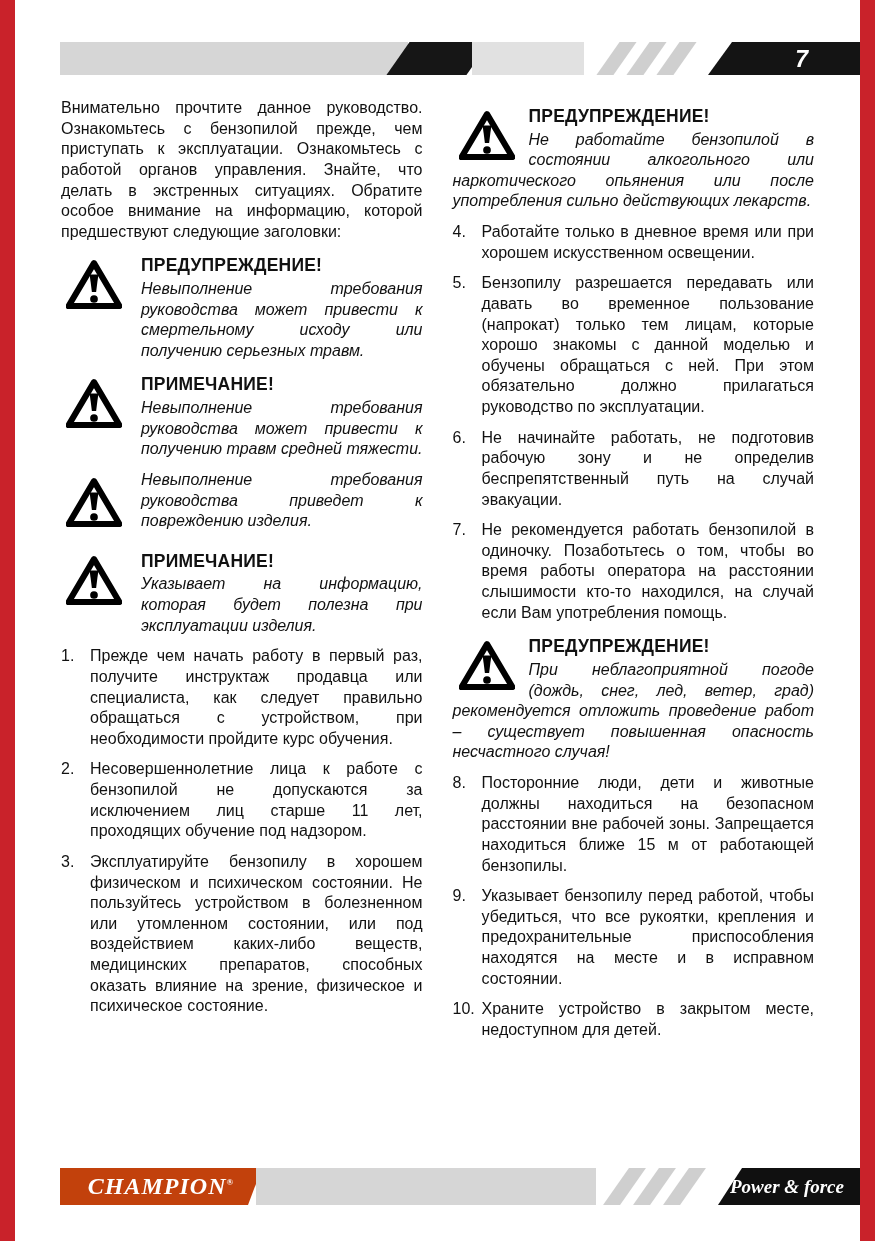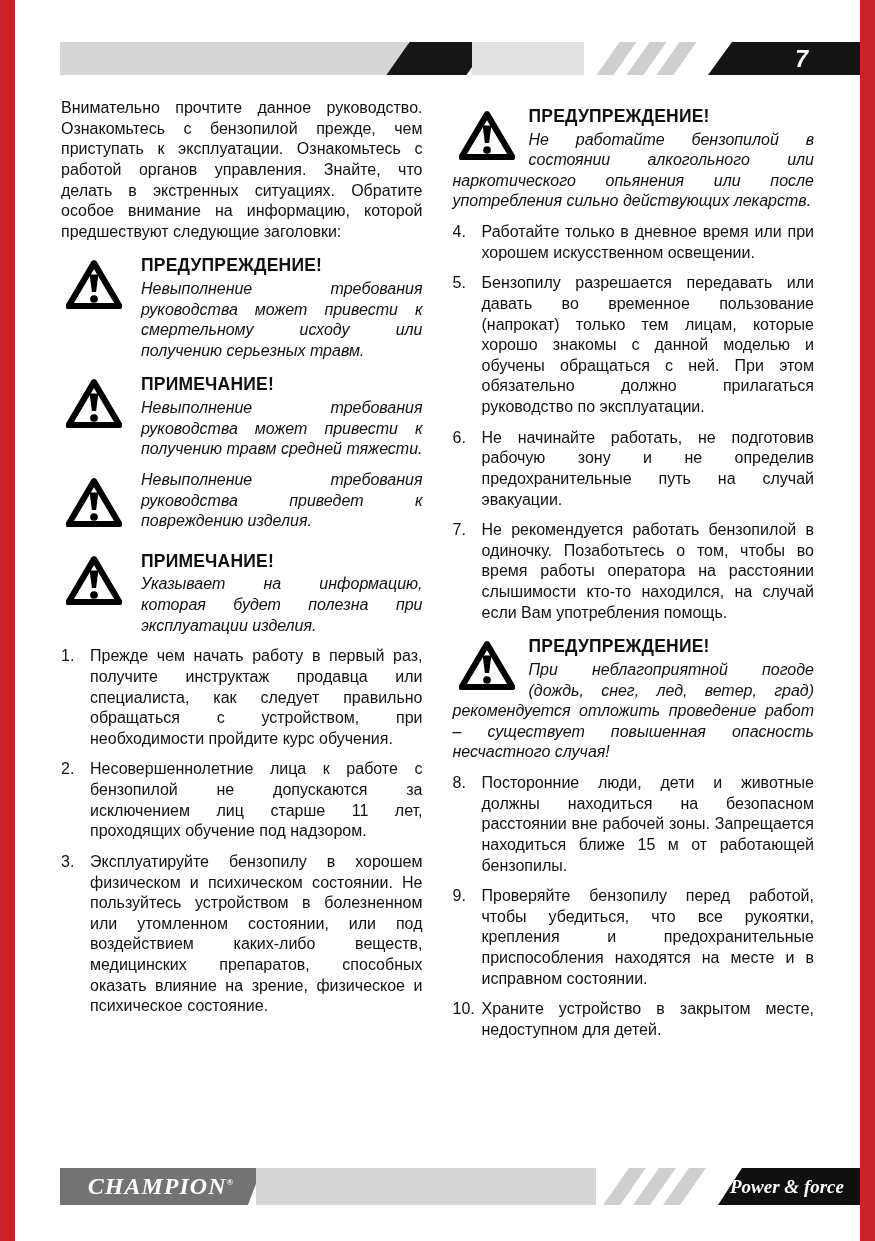--- a/index.html
+++ b/index.html
@@ -41,21 +41,21 @@
   .wtitle{ font-weight:bold; font-size:17.5px; letter-spacing:.2px; margin:0 0 2px; padding-top:2px; }
   .wtext{ font-style:italic; text-align:justify; hyphens:auto; }
 
   
   .item{ display:flex; margin:0 0 10px; }
   .inum{ flex:0 0 29px; }
   .itext{ flex:1 1 auto; text-align:justify; hyphens:auto; }
 
   
   .fband{ position:absolute; left:60px; right:15px; bottom:36px; height:37px; }
-  .fb-logo{ position:absolute; left:0; top:0; bottom:0; width:202px; background:#737373;
+  .fb-logo{ position:absolute; left:0; top:0; bottom:0; width:202px; background:#c2410c;
             display:flex; align-items:center; justify-content:center;
             clip-path:polygon(0 0,100% 0,calc(100% - 14px) 100%,0 100%);text-align:right; }
   .brand{ color:#fff; font-family:"Liberation Serif", serif; font-style:italic; font-weight:bold;
           font-size:24px; letter-spacing:1px; }
   .brand sup{ font-size:9px; font-style:normal; vertical-align:super; }
   .fb-gray{ position:absolute; left:196px; top:0; bottom:0; width:340px; background:#d6d6d6; }
   .fb-s1{ left:556px; } .fb-s2{ left:586px; } .fb-s3{ left:616px; }
   .fb-end{ position:absolute; left:658px; right:0; top:0; bottom:0; background:#101010;
            clip-path:polygon(24px 0,100% 0,100% 100%,0 100%);
            display:flex; align-items:center; justify-content:flex-end; padding-right:16px; }
@@ -164,21 +164,21 @@
         <div class="item">
           <span class="inum">4.</span>
           <span class="itext">Работайте только в дневное время или при хорошем искусственном освещении.</span>
         </div>
         <div class="item">
           <span class="inum">5.</span>
           <span class="itext">Бензопилу разрешается передавать или давать во временное пользование (напрокат) только тем лицам, которые хорошо знакомы с данной моделью и обучены обращаться с ней. При этом обязательно должно прилагаться руководство по эксплуатации.</span>
         </div>
         <div class="item">
           <span class="inum">6.</span>
-          <span class="itext">Не начинайте работать, не подготовив рабочую зону и не определив предохранительные путь на случай эвакуации.</span>
+          <span class="itext">Не начинайте работать, не подготовив рабочую зону и не определив беспрепятственный путь на случай эвакуации.</span>
         </div>
         <div class="item">
           <span class="inum">7.</span>
           <span class="itext">Не рекомендуется работать бензопилой в одиночку. Позаботьтесь о том, чтобы во время работы оператора на расстоянии слышимости кто-то находился, на случай если Вам употребления помощь.</span>
         </div>
 
         <div class="warn wrap">
           <span class="wicon">
             <svg viewBox="0 0 64 58" width="56" height="60" aria-hidden="true">
                 <path d="M32 4 L61 53 H3 Z" fill="#fff" stroke="#000" stroke-width="7" stroke-linejoin="round"></path>
@@ -189,21 +189,21 @@
           <div class="wtitle">ПРЕДУПРЕЖДЕНИЕ!</div>
           <div class="wtext">При неблагоприятной погоде (дождь, снег, лед, ветер, град) рекомендуется отложить проведение работ – существует повышенная опасность несчастного случая!</div>
         </div>
 
         <div class="item">
           <span class="inum">8.</span>
           <span class="itext">Посторонние люди, дети и животные должны находиться на безопасном расстоянии вне рабочей зоны. Запрещается находиться ближе 15 м от работающей бензопилы.</span>
         </div>
         <div class="item">
           <span class="inum">9.</span>
-          <span class="itext">Проверяйте бензопилу перед работой, чтобы убедиться, что все рукоятки, крепления и предохранительные приспособления находятся на месте и в исправном состоянии.</span>
+          <span class="itext">Указывает бензопилу перед работой, чтобы убедиться, что все рукоятки, крепления и предохранительные приспособления находятся на месте и в исправном состоянии.</span>
         </div>
         <div class="item">
           <span class="inum">10.</span>
           <span class="itext">Храните устройство в закрытом месте, недоступном для детей.</span>
         </div>
       </div>
     </div>
   </div>
 
   <div class="fband">

